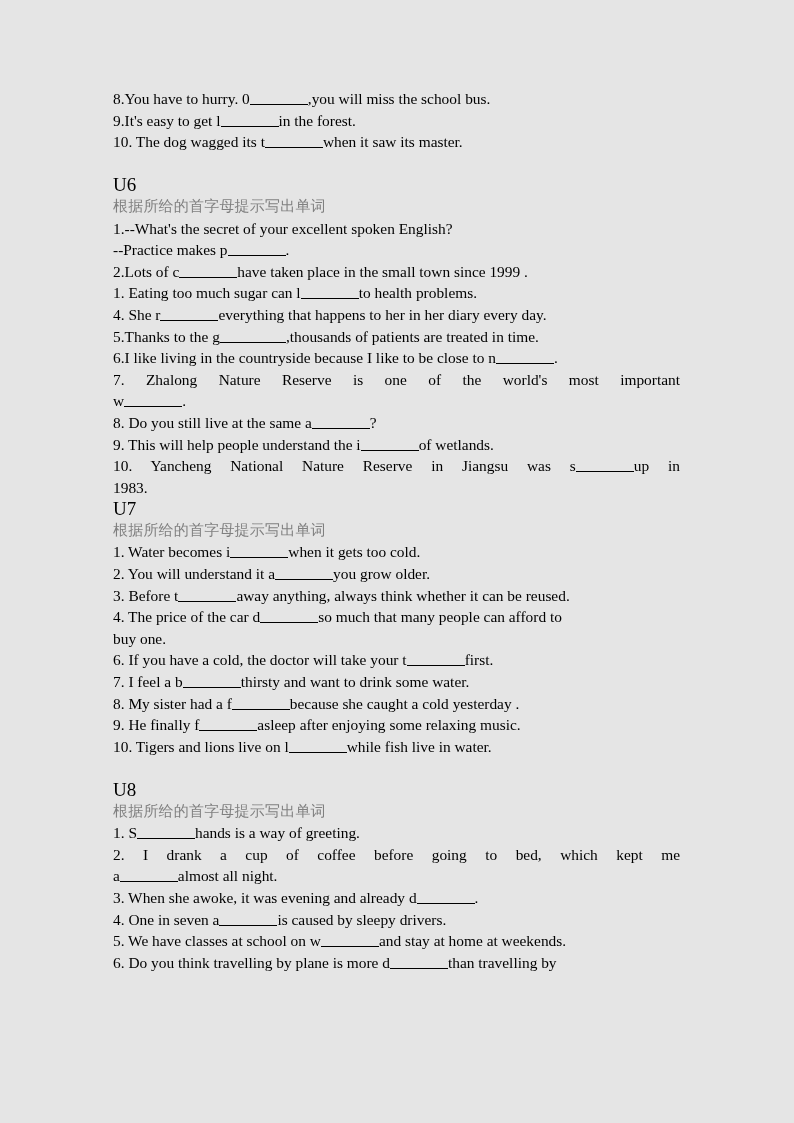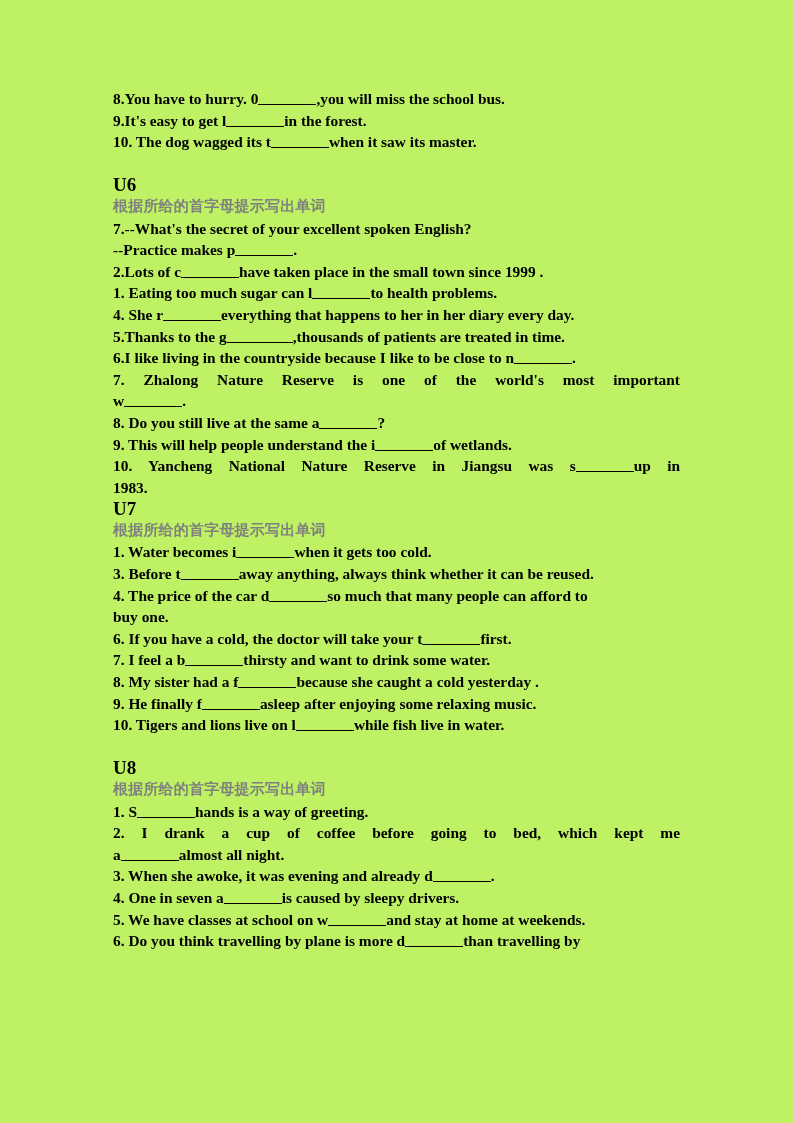--- a/index.html
+++ b/index.html
@@ -15,22 +15,21 @@
     font-family: "Liberation Serif", "DejaVu Serif", serif;
     color: #000000;
     overflow: hidden;
   }
   .page {
     position: absolute;
     left: 0;
     top: 0;
     width: 794px;
     height: 1123px;
-    background: #bef264;
-    font-weight: bold;
+    background: #e5e5e5;
   }
   .content {
     position: absolute;
     left: 113px;
     top: 88px;
     width: 567px;
   }
   .line {
     font-size: 15.4px;
     line-height: 21.6px;
@@ -72,36 +71,37 @@
 <body>
 
 <div class="page">
   <div class="content" id="body-root">
       <div class="line"><span>8.</span><span>You have to hurry. 0</span><span class="blank b-md"></span><span>,you will miss the school bus.</span></div>
       <div class="line"><span>9.</span><span>It's easy to get l</span><span class="blank b-md"></span><span>in the forest.</span></div>
       <div class="line"><span>10.</span><span> The dog wagged its t</span><span class="blank b-md"></span><span>when it saw its master.</span></div>
       <div class="spacer">&nbsp;</div>
       <div class="unit-label">U6</div>
       <div class="cn-head">根据所给的首字母提示写出单词</div>
-      <div class="line"><span>7.--What's the secret of your excellent spoken English?</span></div>
+      <div class="line"><span>1.--What's the secret of your excellent spoken English?</span></div>
       <div class="line"><span>--Practice makes p</span><span class="blank b-md"></span><span>.</span></div>
       <div class="line"><span>2.Lots of c</span><span class="blank b-md"></span><span>have taken place in the small town since 1999 .</span></div>
       <div class="line"><span>1. Eating too much sugar can l</span><span class="blank b-md"></span><span>to health problems.</span></div>
       <div class="line"><span>4. She r</span><span class="blank b-md"></span><span>everything that happens to her in her diary every day.</span></div>
       <div class="line"><span>5.Thanks to the g</span><span class="blank b-lg"></span><span>,thousands of patients are treated in time.</span></div>
       <div class="line"><span>6.I like living in the countryside because I like to be close to n</span><span class="blank b-md"></span><span>.</span></div>
       <div class="line justify-hard"><span>7.  Zhalong  Nature  Reserve  is  one  of  the  world's  most  important</span></div>
       <div class="line"><span>w</span><span class="blank b-md"></span><span>.</span></div>
       <div class="line"><span>8. Do you still live at the same a</span><span class="blank b-md"></span><span>?</span></div>
       <div class="line"><span>9. This will help people understand the i</span><span class="blank b-md"></span><span>of wetlands.</span></div>
       <div class="line justify-hard"><span>10.  Yancheng  National  Nature  Reserve  in  Jiangsu  was  s</span><span class="blank b-md"></span><span>up in</span></div>
       <div class="line"><span>1983.</span></div>
       <div class="unit-label">U7</div>
       <div class="cn-head">根据所给的首字母提示写出单词</div>
       <div class="line"><span>1. Water becomes i</span><span class="blank b-md"></span><span>when it gets too cold.</span></div>
+      <div class="line"><span>2. You will understand it a</span><span class="blank b-md"></span><span>you grow older.</span></div>
       <div class="line"><span>3. Before t</span><span class="blank b-md"></span><span>away anything, always think whether it can be reused.</span></div>
       <div class="line"><span>4. The price of the car d</span><span class="blank b-md"></span><span>so much that many people can afford to</span></div>
       <div class="line"><span>buy one.</span></div>
       <div class="line"><span>6. If you have a cold, the doctor will take your t</span><span class="blank b-md"></span><span>first.</span></div>
       <div class="line"><span>7. I feel a b</span><span class="blank b-md"></span><span>thirsty and want to drink some water.</span></div>
       <div class="line"><span>8. My sister had a f</span><span class="blank b-md"></span><span>because she caught a cold yesterday .</span></div>
       <div class="line"><span>9. He finally f</span><span class="blank b-md"></span><span>asleep after enjoying some relaxing music.</span></div>
       <div class="line"><span>10. Tigers and lions live on l</span><span class="blank b-md"></span><span>while fish live in water.</span></div>
       <div class="spacer">&nbsp;</div>
       <div class="unit-label">U8</div>

